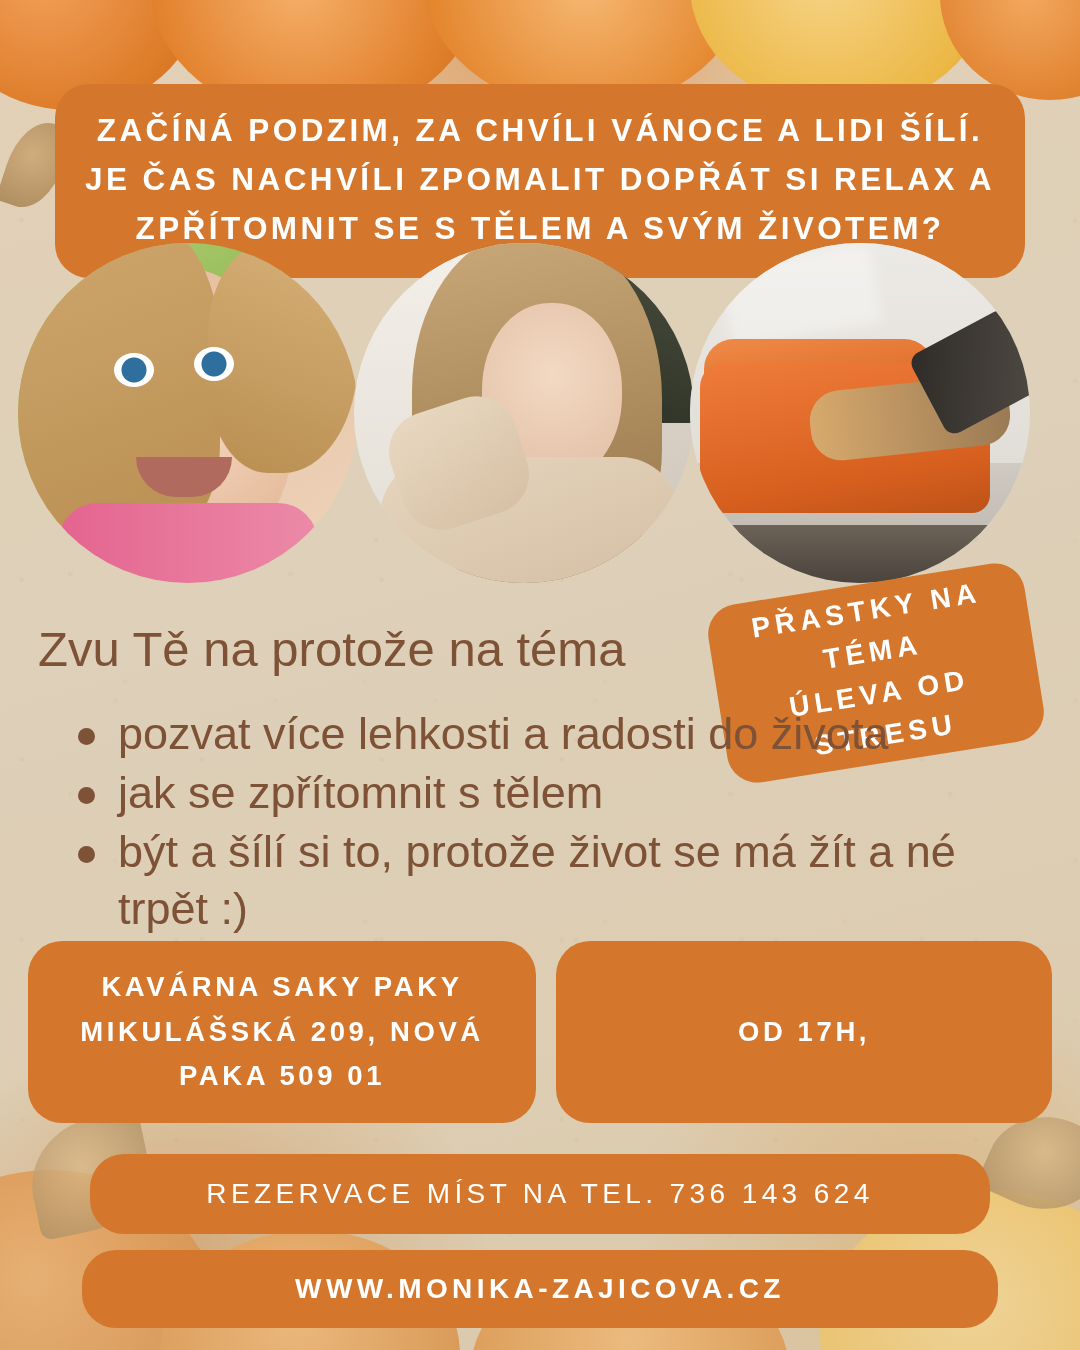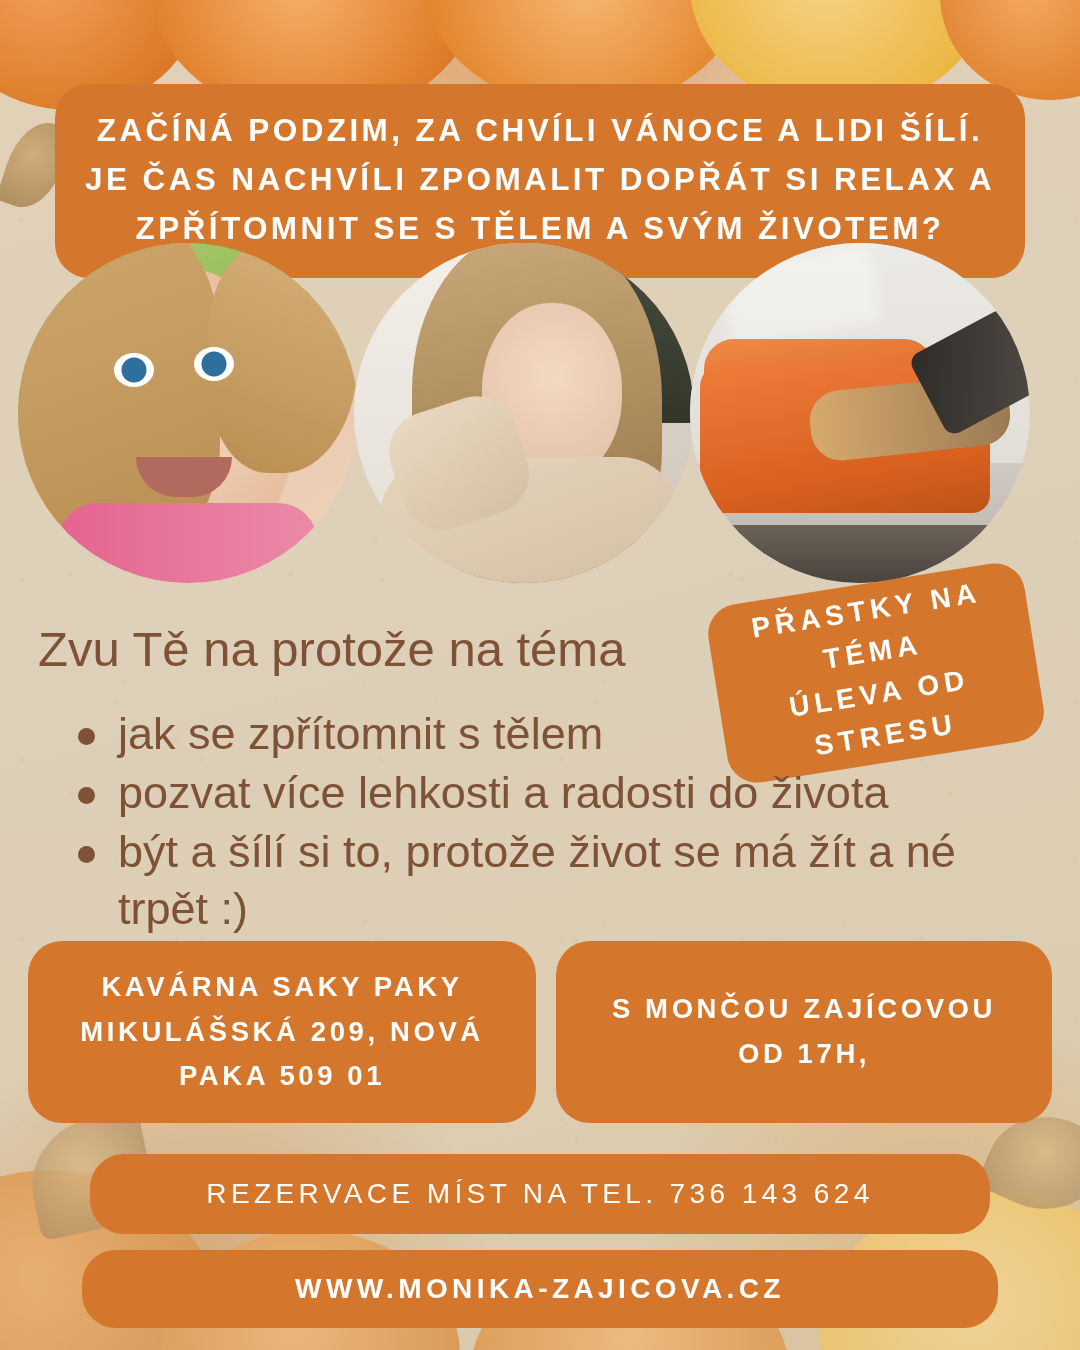--- a/index.html
+++ b/index.html
@@ -387,33 +387,32 @@
   </div>
 
   <div class="stamp">
     <div class="stamp-line">Přastky na téma</div>
     <div class="stamp-line">úleva od stresu</div>
   </div>
 
   <div class="invite">Zvu Tě na protože na téma</div>
 
   <ul class="bullets">
+    <li>pozvat více lehkosti a radosti do života</li>
     <li>jak se zpřítomnit s tělem</li>
-    <li>pozvat více lehkosti a radosti do života</li>
     <li>být a šílí si to, protože život se má žít a né trpět :)</li>
   </ul>
 
   <div class="block info-left">
     <div>Kavárna Saky Paky</div>
     <div>Mikulášská 209, Nová</div>
     <div>Paka 509 01</div>
   </div>
 
   <div class="block info-right">
-    <div>S Mončou Zajícovou</div>
     <div>od 17h,</div>
   </div>
 
   <div class="block phone">Rezervace míst na tel. 736 143 624</div>
 
   <div class="block web">www.monika-zajicova.cz</div>
 
 </div>
 
 </body></html>

